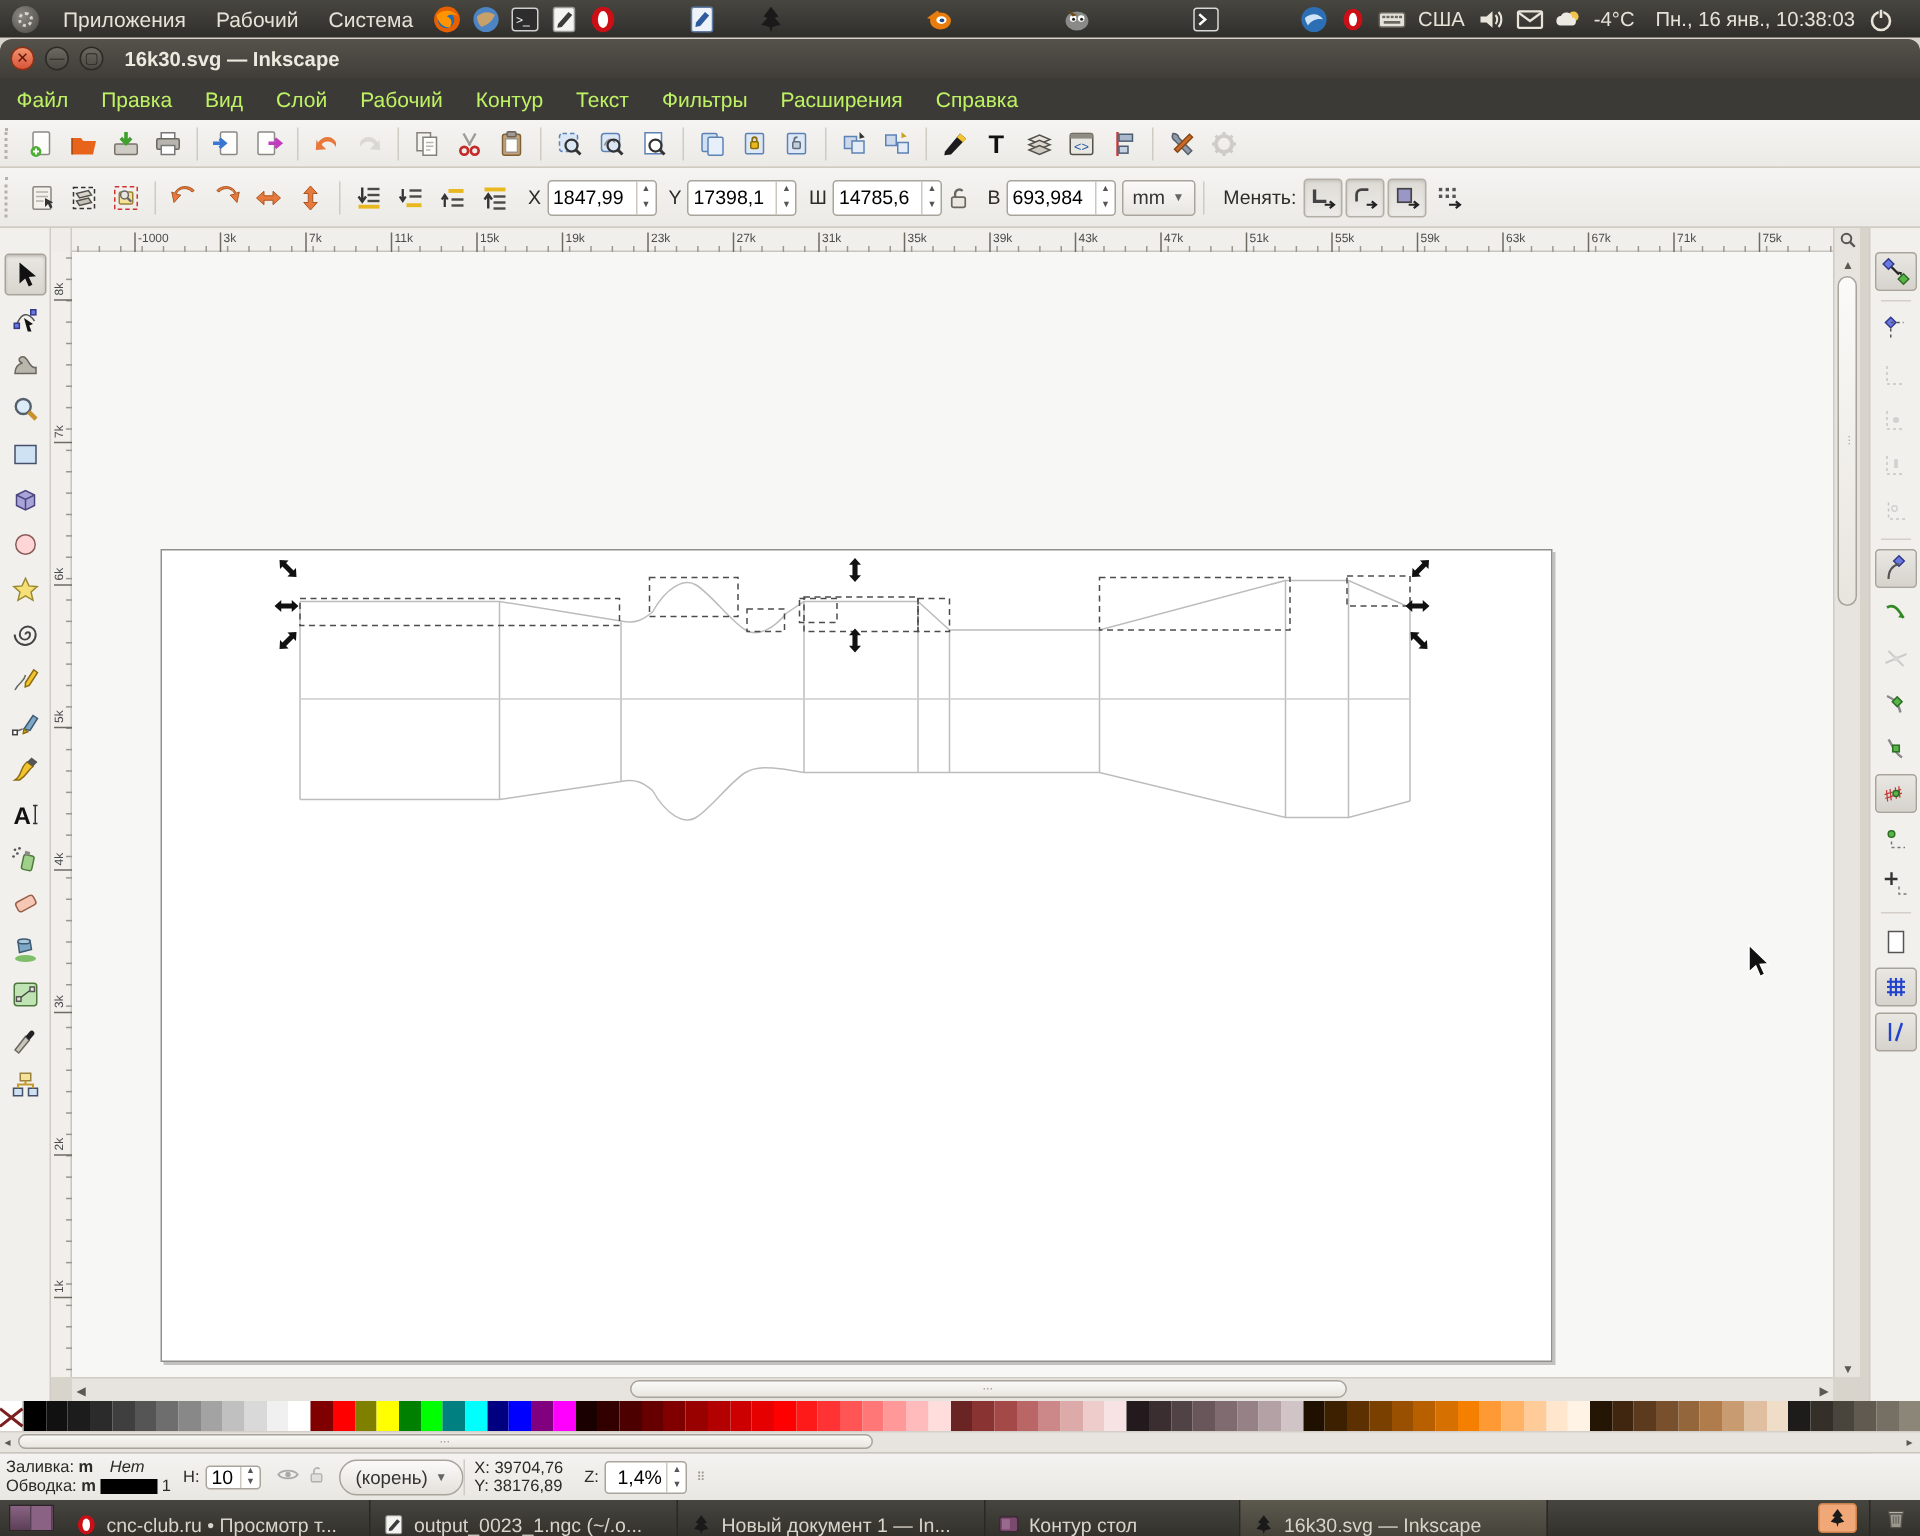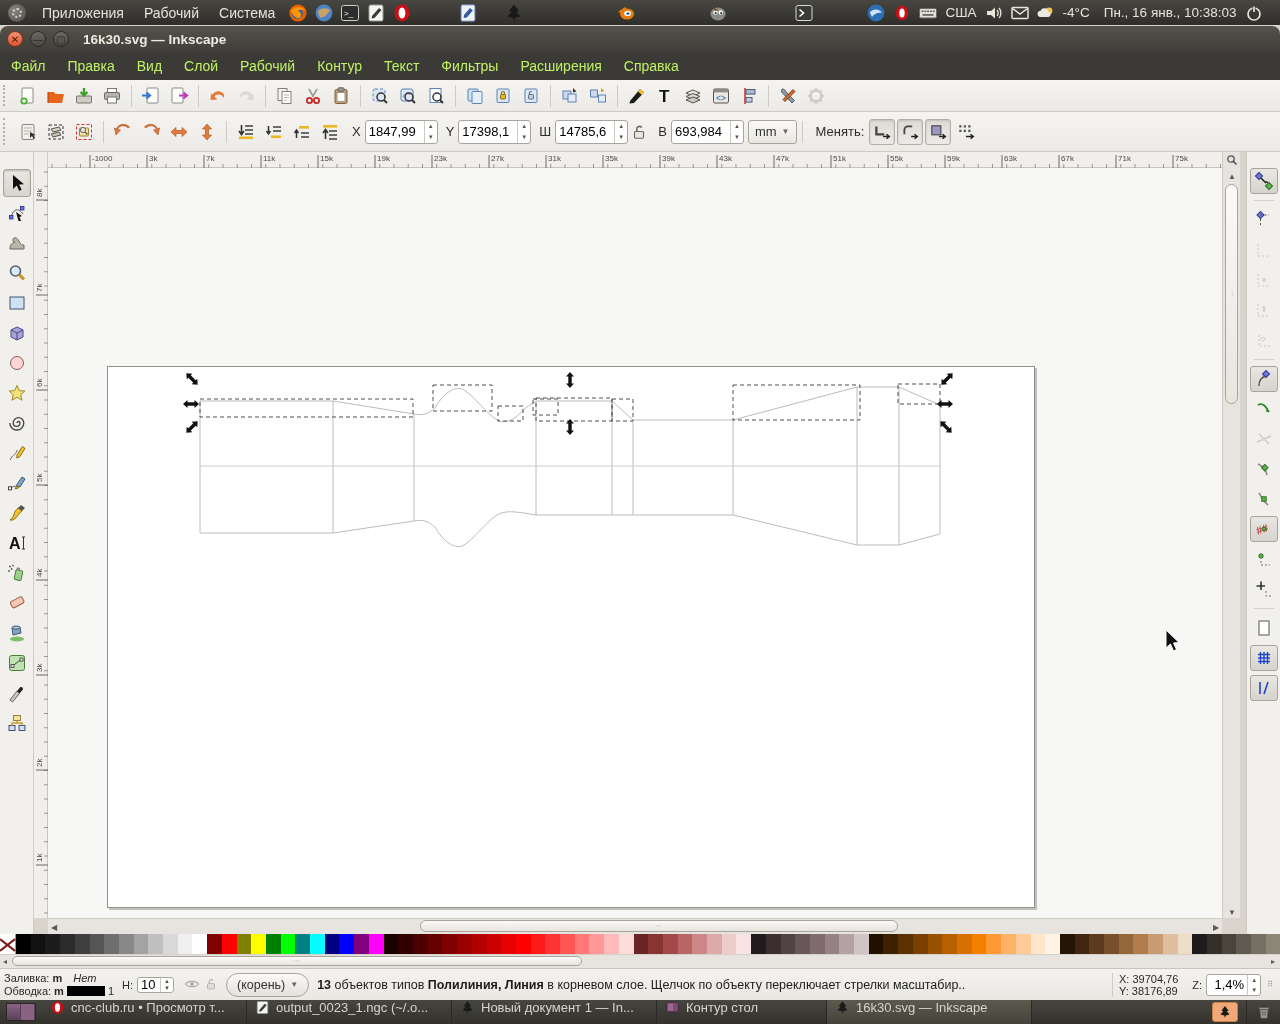--- a/index.html
+++ b/index.html
@@ -100,21 +100,21 @@
     border:1px solid #a9a49b; border-radius:12px; height:24px; padding:0 10px; font-size:12.5px; color:#333; }
   #status-msg { flex:1; font-size:12.5px; margin-left:8px; white-space:nowrap; overflow:hidden; color:#1d1c1a; }
   #status-msg b { font-weight:bold; }
   #coords { font-size:11px; line-height:12px; text-align:left; border-left:1px solid #d0ccc5; padding:0 6px; color:#2c2a26; white-space:nowrap;}
   #coords b { font-weight:normal; }
   .zoomfld { display:flex; align-items:center; margin-right:6px; }
 
   
   #taskbar { position:absolute; top:1000px; left:0; width:1280px; height:24px;
     background:linear-gradient(#47453f,#33312c); display:flex; align-items:center; color:#d8d4ca; }
-  .task { height:100%; display:flex; align-items:flex-start; gap:6px; padding:0 8px; border-right:1px solid #2a2824;
+  .task { height:100%; display:flex; align-items:flex-end; gap:6px; padding:0 8px; border-right:1px solid #2a2824;
     font-size:13px; width:205px; overflow:hidden; white-space:nowrap; }
   .task.active { background:linear-gradient(#5c594f,#454239); }
   #workspace-switcher { width:30px; height:18px; margin:0 6px; background:#6b4a66; border:1px solid #2a2824;
     display:flex; } 
   #workspace-switcher div { flex:1; border-right:1px solid #584054; background:linear-gradient(#8a6384,#5c3f57); }
   svg text { font-family:"Liberation Sans",sans-serif; }
 </style>
 </head>
 <body>
 
@@ -1251,23 +1251,20 @@
         <circle cx="8" cy="8" r="1.8" fill="#444"></circle>
       </svg></span>
   <span style="margin-right:8px;opacity:.4"><svg width="14" height="14" viewBox="0 0 16 16">
         <rect x="4" y="7.5" width="8" height="6" rx="1" fill="#ccc" stroke="#555"></rect>
         <path d="M6 7.5 V5.5 a2.5 2.5 0 0 1 4.3-1.7" fill="none" stroke="#555" stroke-width="1.3"></path>
       </svg></span>
   <div id="layer-btn">
     <span>(корень)</span>
     <span class="caret">▼</span>
   </div>
-  <div id="status-msg">
-    <b>13</b><span> объектов типов </span><b>Полилиния,</b><span> </span><b>Линия</b><span> в корневом слое. Щелчок по объекту переключает стрелки масштабир..</span>
-  </div>
   <div id="coords">
     <div><b>X:</b> <span>39704,76</span></div>
     <div><b>Y:</b> <span>38176,89</span></div>
   </div>
   <div class="zoomfld">
     <span class="fld-label" style="font-size:11px">Z:</span>
     <div class="spin" style="height:22px">
         <input style="width: 40px; text-align: right;" value="1,4%">
         <div class="arrows">
           <span>▲</span>

